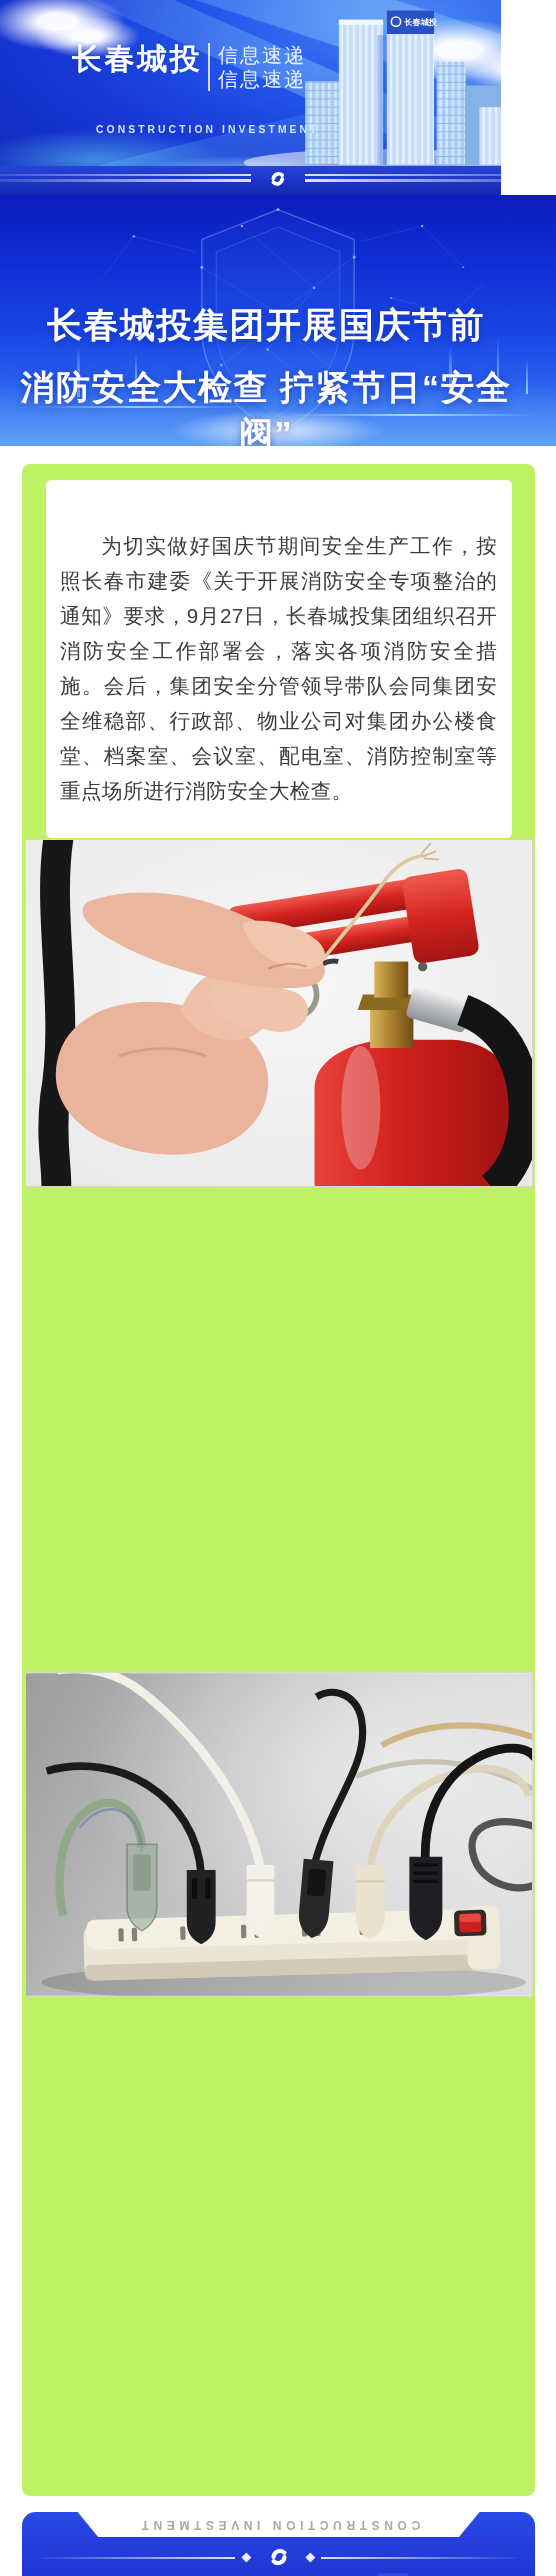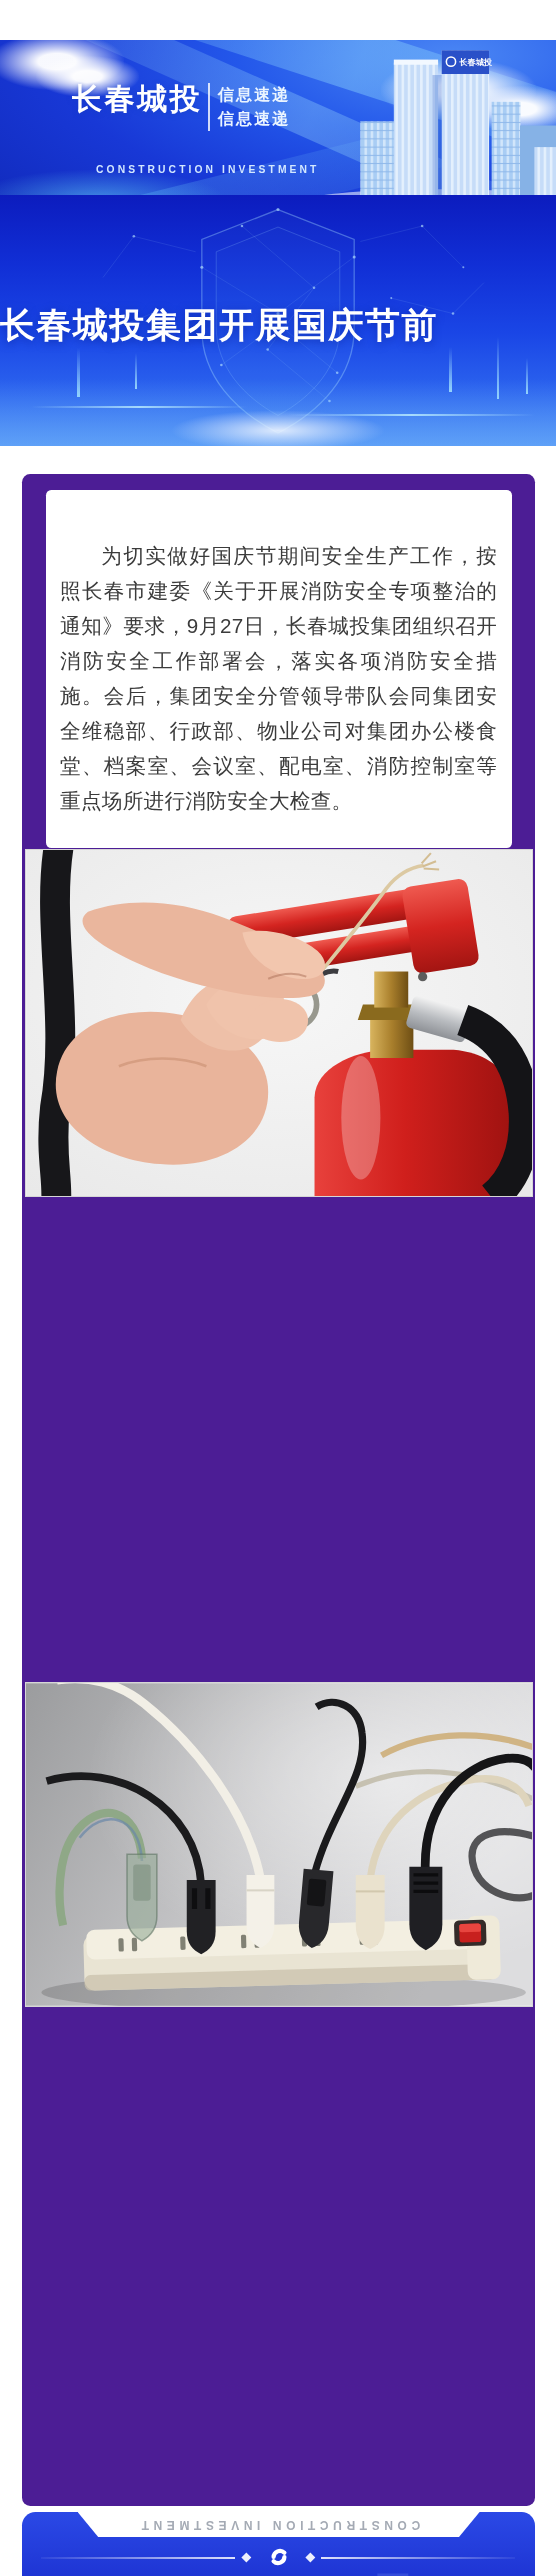--- a/index.html
+++ b/index.html
@@ -4,23 +4,22 @@
 <style>
   html,body{margin:0;padding:0;}
   body{
     width:556px;height:3125px;position:relative;background:#ffffff;
     font-family:"Liberation Sans","DejaVu Sans",sans-serif;
     overflow:hidden;
   }
 
   
   .header{
-    position:absolute;top:0;left:0;width:556px;height:195px;overflow:hidden;
+    position:absolute;top:0;left:0;width:501px;height:195px;overflow:hidden;
     background:radial-gradient(ellipse at 82% 8%, #4a86f4 0%, #2357ea 34%, #1838d6 62%, #0f27b6 100%);
-    margin-top:40px;
   }
   .ray{position:absolute;pointer-events:none;}
   .ray1{width:824px;height:62px;left:-52px;top:-10.3px;transform:rotate(18deg);
     background:linear-gradient(90deg,rgba(130,215,255,0),rgba(150,225,255,.38),rgba(130,215,255,0));}
   .ray2{width:773px;height:36px;left:-77px;top:62px;transform:rotate(24deg);
     background:linear-gradient(90deg,rgba(120,210,255,0),rgba(170,235,255,.30),rgba(120,210,255,0));}
   .ray3{width:618px;height:46px;left:-41px;top:124px;transform:rotate(-14deg);
     background:linear-gradient(90deg,rgba(90,200,255,.35),rgba(140,230,255,.15),rgba(90,200,255,0));}
   .flare{position:absolute;left:129px;top:155px;width:227px;height:46px;
     background:radial-gradient(ellipse,rgba(255,255,255,.95) 0%,rgba(170,230,255,.45) 35%,rgba(120,200,255,0) 70%);}
@@ -28,21 +27,21 @@
     background:radial-gradient(ellipse,rgba(110,230,255,.5) 0%,rgba(110,230,255,0) 70%);}
   .cloud{position:absolute;background:radial-gradient(ellipse,rgba(255,255,255,.97) 20%,rgba(255,255,255,0) 72%);}
   .cloud1{left:-10.3px;top:-7.2px;width:134px;height:57px;}
   .cloud2{left:36px;top:15.5px;width:103px;height:41px;}
   .cloud3{left:381px;top:18.5px;width:155px;height:62px;}
   .cloud4{left:464px;top:46px;width:113px;height:46px;}
 
   .brand{position:absolute;left:72px;top:39px;font-size:30px;font-weight:900;color:#ffffff;
     letter-spacing:2.6px;text-shadow:0 1px 5.2px rgba(20,60,190,.5);}
   .brand-divider{position:absolute;left:208px;top:43px;width:1.5px;height:48px;background:rgba(255,255,255,.8);}
-  .taglines{position:absolute;left:218px;top:43px;font-size:16px;line-height:24px;color:#eaf4ff;letter-spacing:2.1px;font-weight:700;}
+  .taglines{position:absolute;left:218px;top:43px;font-size:20px;line-height:24px;color:#eaf4ff;letter-spacing:2.1px;font-weight:400;}
   .news{position:absolute;left:70px;top:70px;font-size:43px;font-weight:900;letter-spacing:6.2px;
     background:linear-gradient(180deg,#ffffff 30%,#bfe2ff 100%);-webkit-background-clip:text;background-clip:text;color:transparent;}
   .consten{position:absolute;left:96px;top:124px;font-size:10.3px;font-weight:700;letter-spacing:3.1px;color:#d3e8ff;}
 
   .buildings{position:absolute;right:0;top:4.1px;width:278px;height:164px;}
 
   .header-band{position:absolute;left:0;bottom:0;width:556px;height:29px;
     background:linear-gradient(180deg,#2743d8 0%,#1228b4 100%);}
   .band-lines{position:absolute;top:7.7px;width:251px;}
   .band-lines .bl{height:2.6px;margin-bottom:3.1px;}
@@ -51,34 +50,34 @@
   .band-right{right:0;}
   .band-right .bl{background:linear-gradient(270deg,rgba(225,238,255,.15),rgba(235,245,255,.92));}
   .band-icon{position:absolute;left:268px;top:3.1px;width:19.6px;height:19.6px;}
 
   
   .title-section{
     position:absolute;top:195px;left:0;width:556px;height:251px;overflow:hidden;
     background:linear-gradient(180deg,#0c1cbe 0%,#112fd6 28%,#1a46e6 55%,#2b63ee 78%,#3f82f4 100%);
   }
   .shield-svg{position:absolute;left:0;top:0;}
-  .title-line{position:absolute;left:0;width:532px;text-align:left;color:#ffffff;font-weight:900;
+  .title-line{position:absolute;left:0;width:532px;text-align:center;color:#ffffff;font-weight:900;
     letter-spacing:1.5px;text-shadow:0 1.5px 8.2px rgba(10,40,160,.65);}
   .title-line1{top:107px;font-size:35px;}
   .title-line2{top:170px;font-size:34px;}
   .pillar{position:absolute;background:linear-gradient(180deg,rgba(150,225,255,0),rgba(170,235,255,.85));}
   .floor{position:absolute;bottom:0;left:0;width:556px;height:67px;
     background:linear-gradient(180deg,rgba(50,110,230,0),rgba(120,185,250,.55));}
   .floor-flare{position:absolute;bottom:-5.2px;left:170px;width:216px;height:41px;
     background:radial-gradient(ellipse,rgba(255,255,255,.8),rgba(160,220,255,0) 70%);}
   .floor-streak{position:absolute;height:2.1px;background:linear-gradient(90deg,rgba(160,230,255,0),rgba(190,240,255,.8),rgba(160,230,255,0));}
 
   
-  .gray-wrap{position:absolute;top:474px;left:21.6px;width:513px;height:2032px;
-    background:#4c1d95;border-radius:8.2px;}
+  .gray-wrap{position:absolute;top:464px;left:21.6px;width:513px;height:2032px;
+    background:#bef264;border-radius:8.2px;}
   .card{position:absolute;left:24px;width:466px;background:#ffffff;border-radius:5.2px;box-sizing:border-box;}
   .card p{margin:0;font-size:20.6px;line-height:35px;color:#3b3b3b;text-align:justify;
     text-indent:2em;letter-spacing:0.3px;}
   .card1{top:15.5px;padding:48px 14.4px 30px;}
   .card2{top:748px;padding:49px 14.4px 31px;}
   .card3{top:1554px;padding:55px 14.4px 45px;}
   .photo{position:absolute;left:3.1px;width:506px;background:#fff;border:0.5px solid #d6d6d6;box-sizing:content-box;overflow:hidden;}
   .photo1{top:375px;height:346px;}
   .photo2{top:1208px;height:323px;}
 
@@ -200,20 +199,21 @@
   <div class="pillar" style="left:77px;bottom:49px;width:2.6px;height:49px;"></div>
   <div class="pillar" style="left:135px;bottom:57px;width:2.1px;height:36px;"></div>
   <div class="pillar" style="left:449px;bottom:54px;width:2.6px;height:45px;"></div>
   <div class="pillar" style="left:497px;bottom:47px;width:2.1px;height:62px;"></div>
   <div class="pillar" style="left:526px;bottom:52px;width:2.1px;height:36px;"></div>
   <div class="floor"></div>
   <div class="floor-streak" style="left:31px;bottom:38px;width:216px;"></div>
   <div class="floor-streak" style="right:20.6px;bottom:30px;width:247px;"></div>
   <div class="floor-flare"></div>
   <div class="title-line title-line1">长春城投集团开展国庆节前</div>
+  <div class="title-line title-line2">消防安全大检查 拧紧节日“安全阀”</div>
 </div>
 
 <div class="gray-wrap">
 
   <div class="card card1">
     <p>为切实做好国庆节期间安全生产工作，按照长春市建委《关于开展消防安全专项整治的通知》要求，9月27日，长春城投集团组织召开消防安全工作部署会，落实各项消防安全措施。会后，集团安全分管领导带队会同集团安全维稳部、行政部、物业公司对集团办公楼食堂、档案室、会议室、配电室、消防控制室等重点场所进行消防安全大检查。</p>
   </div>
 
   <div class="photo photo1">
     <svg viewBox="0 0 982 672" width="506" height="346">

